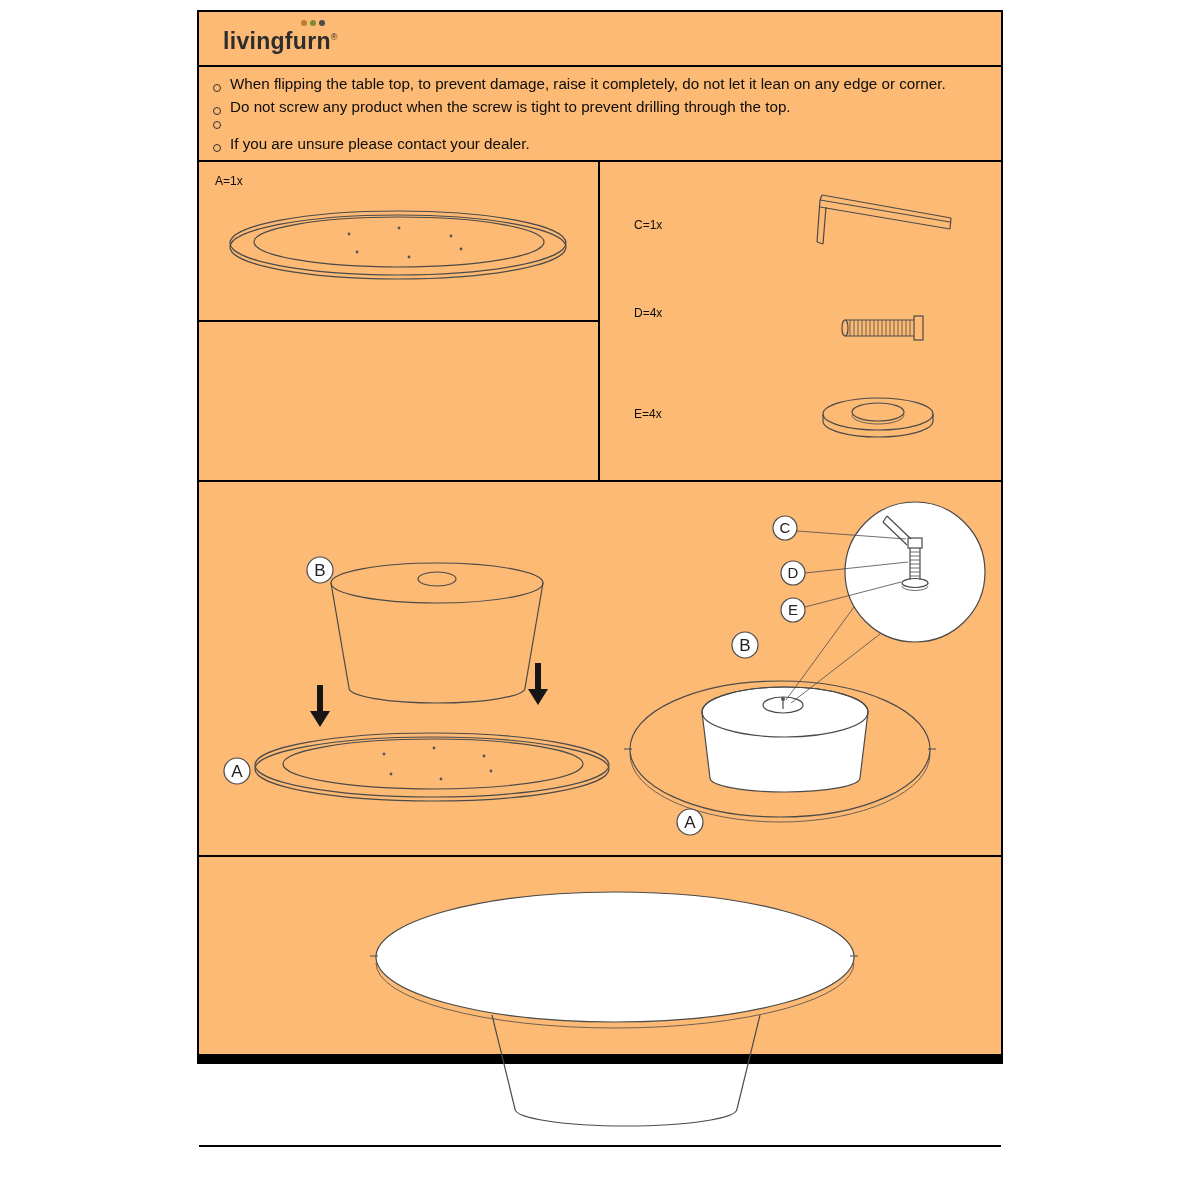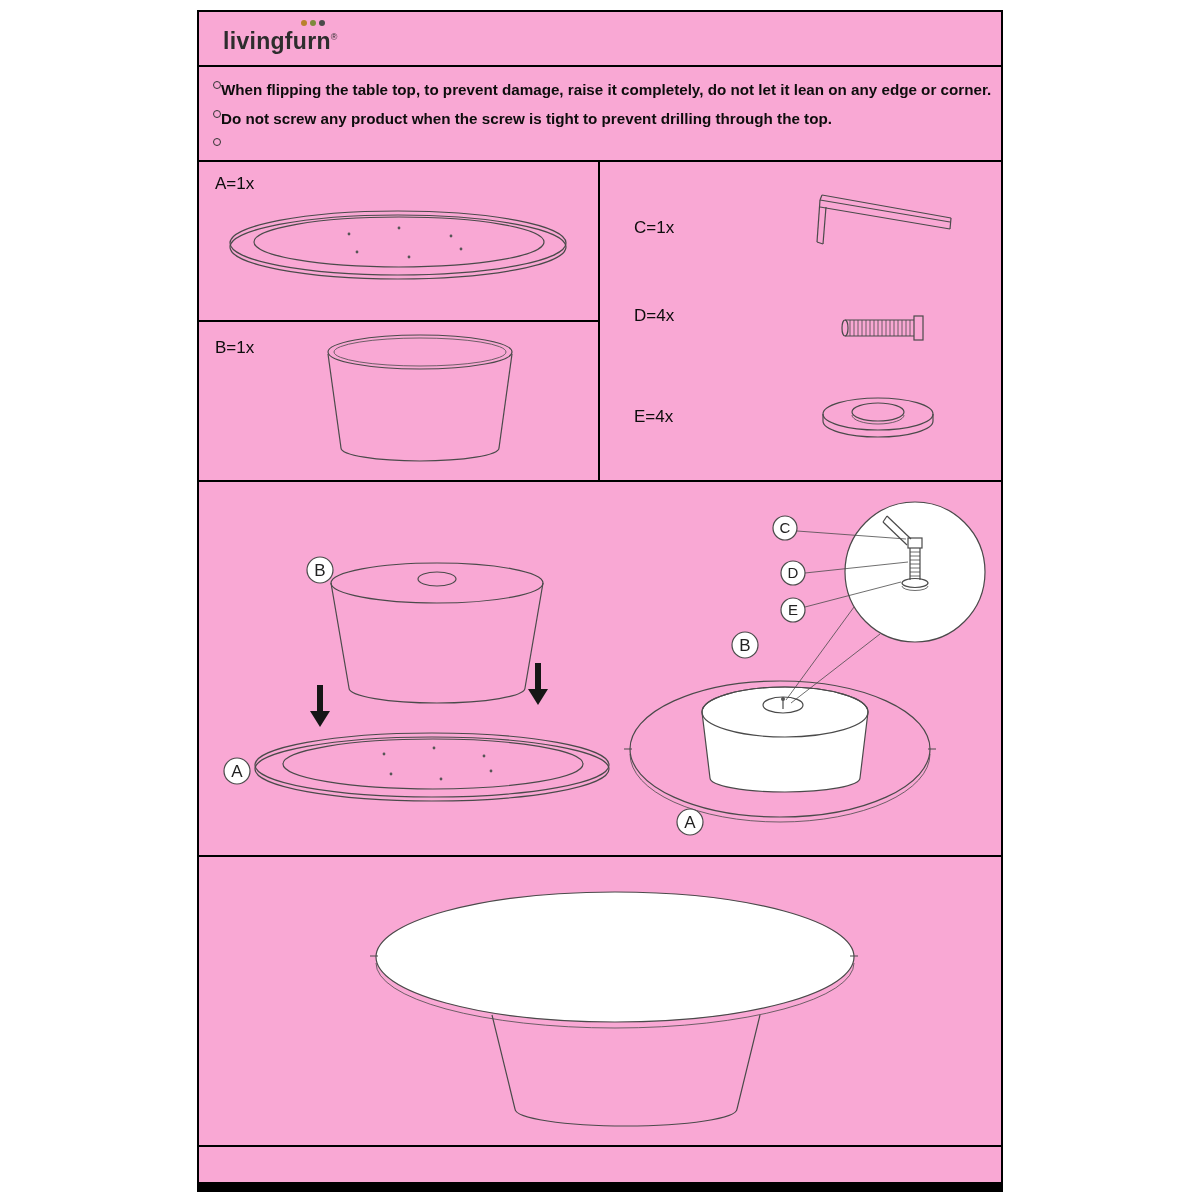--- a/index.html
+++ b/index.html
@@ -1,37 +1,37 @@
 <!DOCTYPE html>
 <html><head>
 <meta charset="utf-8">
 <style>
   html,body{margin:0;padding:0;background:#fff;}
   .page{position:relative;width:1200px;height:1200px;background:#fff;
         font-family:"Liberation Sans","DejaVu Sans",sans-serif;color:#111;}
-  .frame{position:absolute;left:197px;top:10px;width:806px;height:1182px;
+  .frame{position:absolute;left:197px;top:10px;width:806px;height:1054px;
          box-sizing:border-box;border:2px solid #000;border-bottom-width:10px;
-         display:flex;flex-direction:column;background:#f9a8d4;}
+         display:flex;flex-direction:column;background:#fdba74;}
   .hdr{height:55px;border-bottom:2px solid #000;position:relative;box-sizing:border-box;flex:none;}
   .logo{position:absolute;left:24px;top:16px;font-size:23px;font-weight:bold;color:#2d2d2d;letter-spacing:.3px;}
   .logo sup{font-size:9px;font-weight:normal;}
   .logo-dots{position:absolute;left:102px;top:8px;display:flex;gap:3px;}
   .logo-dots span{width:6px;height:6px;border-radius:50%;display:inline-block;}
   .title{position:absolute;left:0;right:0;top:8px;text-align:center;font-size:33px;color:#0d0d0d;}
   .warn{height:95px;border-bottom:2px solid #000;box-sizing:border-box;flex:none;
         display:flex;flex-direction:column;justify-content:space-evenly;padding:2px 8px 2px 12px;}
-  .warn-item{display:flex;align-items:flex-start;white-space:nowrap;overflow:hidden;font-size:15.2px;color:#0d0d0d;font-weight:bold;}
+  .warn-item{display:flex;align-items:flex-end;gap:9px;white-space:nowrap;overflow:hidden;font-size:15.2px;color:#0d0d0d;}
   .bullet{flex:none;width:6px;height:6px;border:1.5px solid #333;border-radius:50%;margin-left:2px;}
   .parts{height:320px;border-bottom:2px solid #000;box-sizing:border-box;flex:none;display:flex;}
   .parts-left{width:401px;flex:none;border-right:2px solid #000;display:flex;flex-direction:column;box-sizing:border-box;}
   .pbox{position:relative;box-sizing:border-box;}
   .pbox-a{height:160px;border-bottom:2px solid #000;}
   .pbox-b{flex:1;}
   .parts-right{flex:1;position:relative;border-radius:13px;}
-  .plabel{position:absolute;font-size:17px;color:#0d0d0d;}
+  .plabel{position:absolute;font-size:12px;color:#0d0d0d;}
   .lab-a{left:16px;top:12px;}
   .lab-b{left:16px;top:16px;}
   .lab-c{left:34px;top:56px;}
   .lab-d{left:34px;top:144px;}
   .lab-e{left:34px;top:245px;}
   .asm{height:375px;border-bottom:2px solid #000;box-sizing:border-box;flex:none;position:relative;}
   .final{height:290px;border-bottom:2px solid #000;box-sizing:border-box;flex:none;position:relative;}
   .foot{flex:1;display:flex;align-items:center;justify-content:center;font-size:16.5px;color:#0d0d0d;padding:0 10px;white-space:nowrap;overflow:hidden;}
   svg{display:block;}
   svg .ln{stroke:#4a4a4a;stroke-width:1.2;fill:none;}
@@ -63,46 +63,40 @@
           <span class="bullet"></span>
           <span>When flipping the table top, to prevent damage, raise it completely, do not let it lean on any edge or corner.</span>
         </div>
       <div class="warn-item">
           <span class="bullet"></span>
           <span>Do not screw any product when the screw is tight to prevent drilling through the top.</span>
         </div>
       <div class="warn-item">
           <span class="bullet"></span>
         </div>
+      <div class="warn-item">
+          <span class="bullet"></span>
+          <span>If you are unsure please contact your dealer.</span>
+        </div>
     </div>
 
     <div class="parts">
       <div class="parts-left">
         <div class="pbox pbox-a">
           <div class="plabel lab-a">A=1x</div>
           <svg class="absfill" width="399" height="156" viewBox="0 0 399 156">
             <ellipse class="ln" cx="199" cy="85" rx="168" ry="32"></ellipse>
             <ellipse class="ln" cx="199" cy="81" rx="168" ry="32"></ellipse>
             <ellipse class="ln" cx="200" cy="80" rx="145" ry="25"></ellipse>
             <circle class="dot" cx="150" cy="72" r="1.4"></circle>
               <circle class="dot" cx="200" cy="66" r="1.4"></circle>
             <circle class="dot" cx="252" cy="74" r="1.4"></circle>
               <circle class="dot" cx="158" cy="90" r="1.4"></circle>
             <circle class="dot" cx="210" cy="95" r="1.4"></circle>
               <circle class="dot" cx="262" cy="87" r="1.4"></circle>
-          </svg>
-        </div>
-        <div class="pbox pbox-b">
-          <div class="plabel lab-b">B=1x</div>
-          <svg class="absfill" width="399" height="156" viewBox="0 0 399 156">
-            <ellipse class="ln" cx="221" cy="30" rx="92" ry="17"></ellipse>
-            <ellipse class="thin" cx="221" cy="30" rx="86" ry="14"></ellipse>
-            <line class="ln" x1="129" y1="32" x2="142" y2="126"></line>
-            <line class="ln" x1="313" y1="32" x2="300" y2="126"></line>
-            <path class="ln" d="M142,126 A79,13 0 0 0 300,126"></path>
           </svg>
         </div>
       </div>
       <div class="parts-right">
         <div class="plabel lab-c">C=1x</div>
         <div class="plabel lab-d">D=4x</div>
         <div class="plabel lab-e">E=4x</div>
         <svg class="absfill" width="399" height="316" viewBox="0 0 399 316">
           <g>
             <line class="ln" x1="222" y1="33" x2="351" y2="56"></line>

